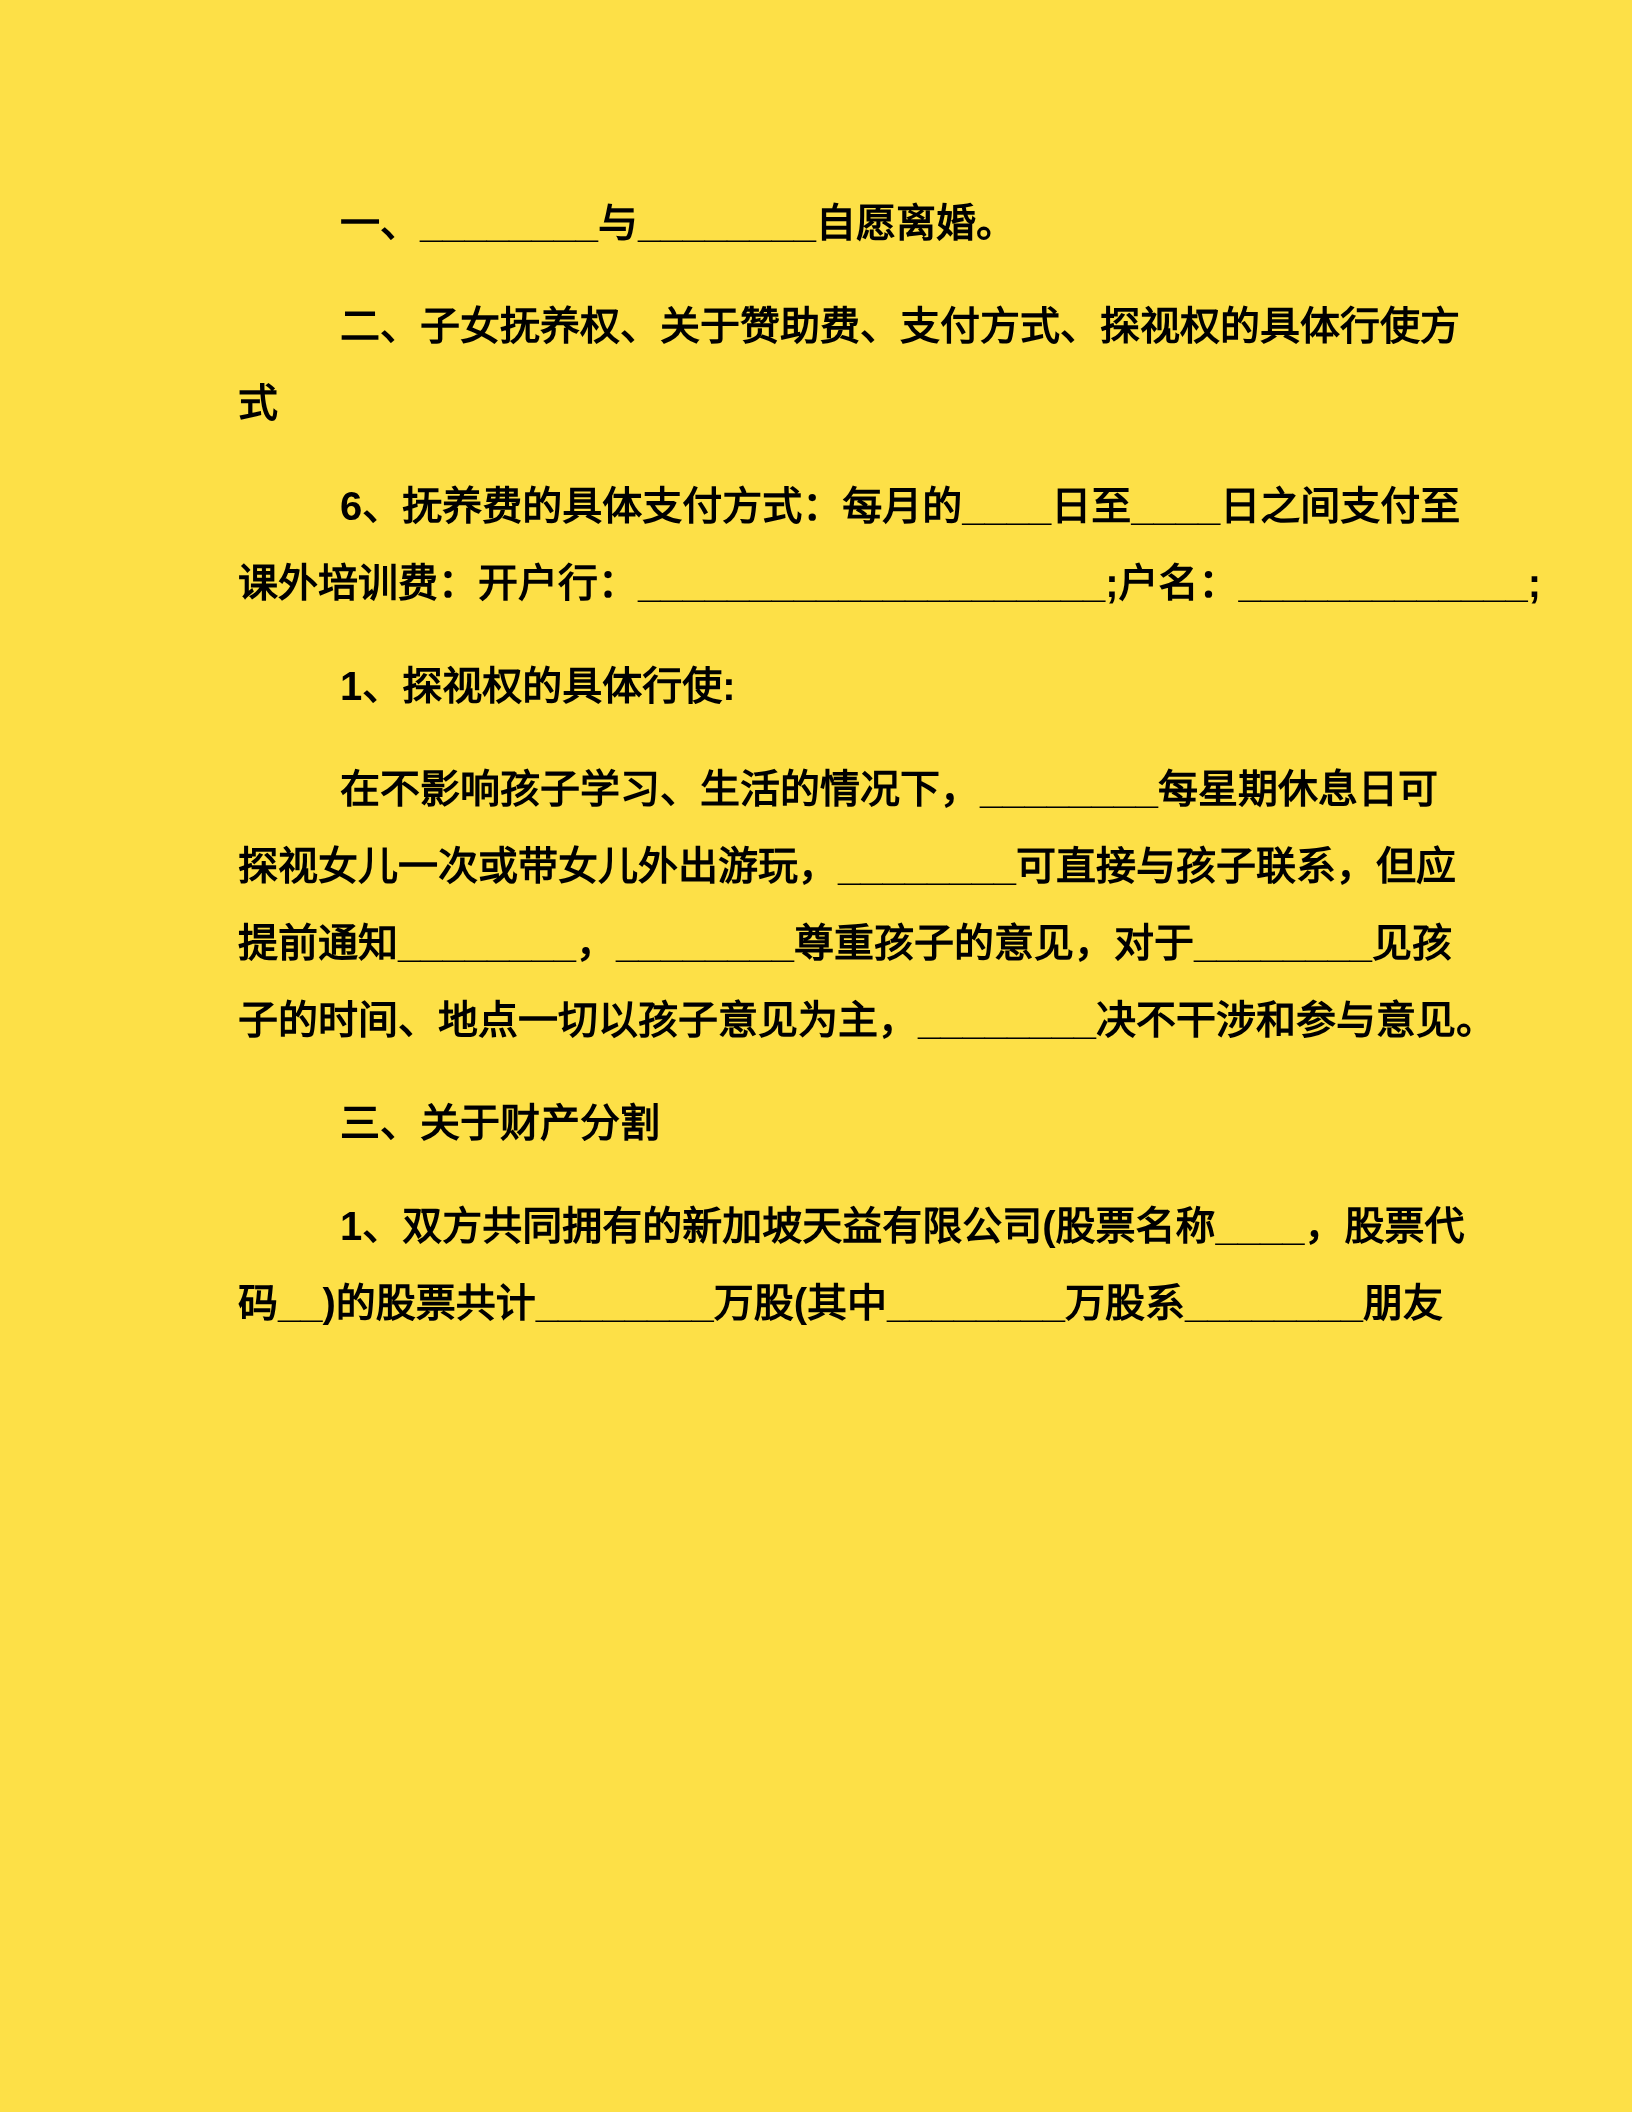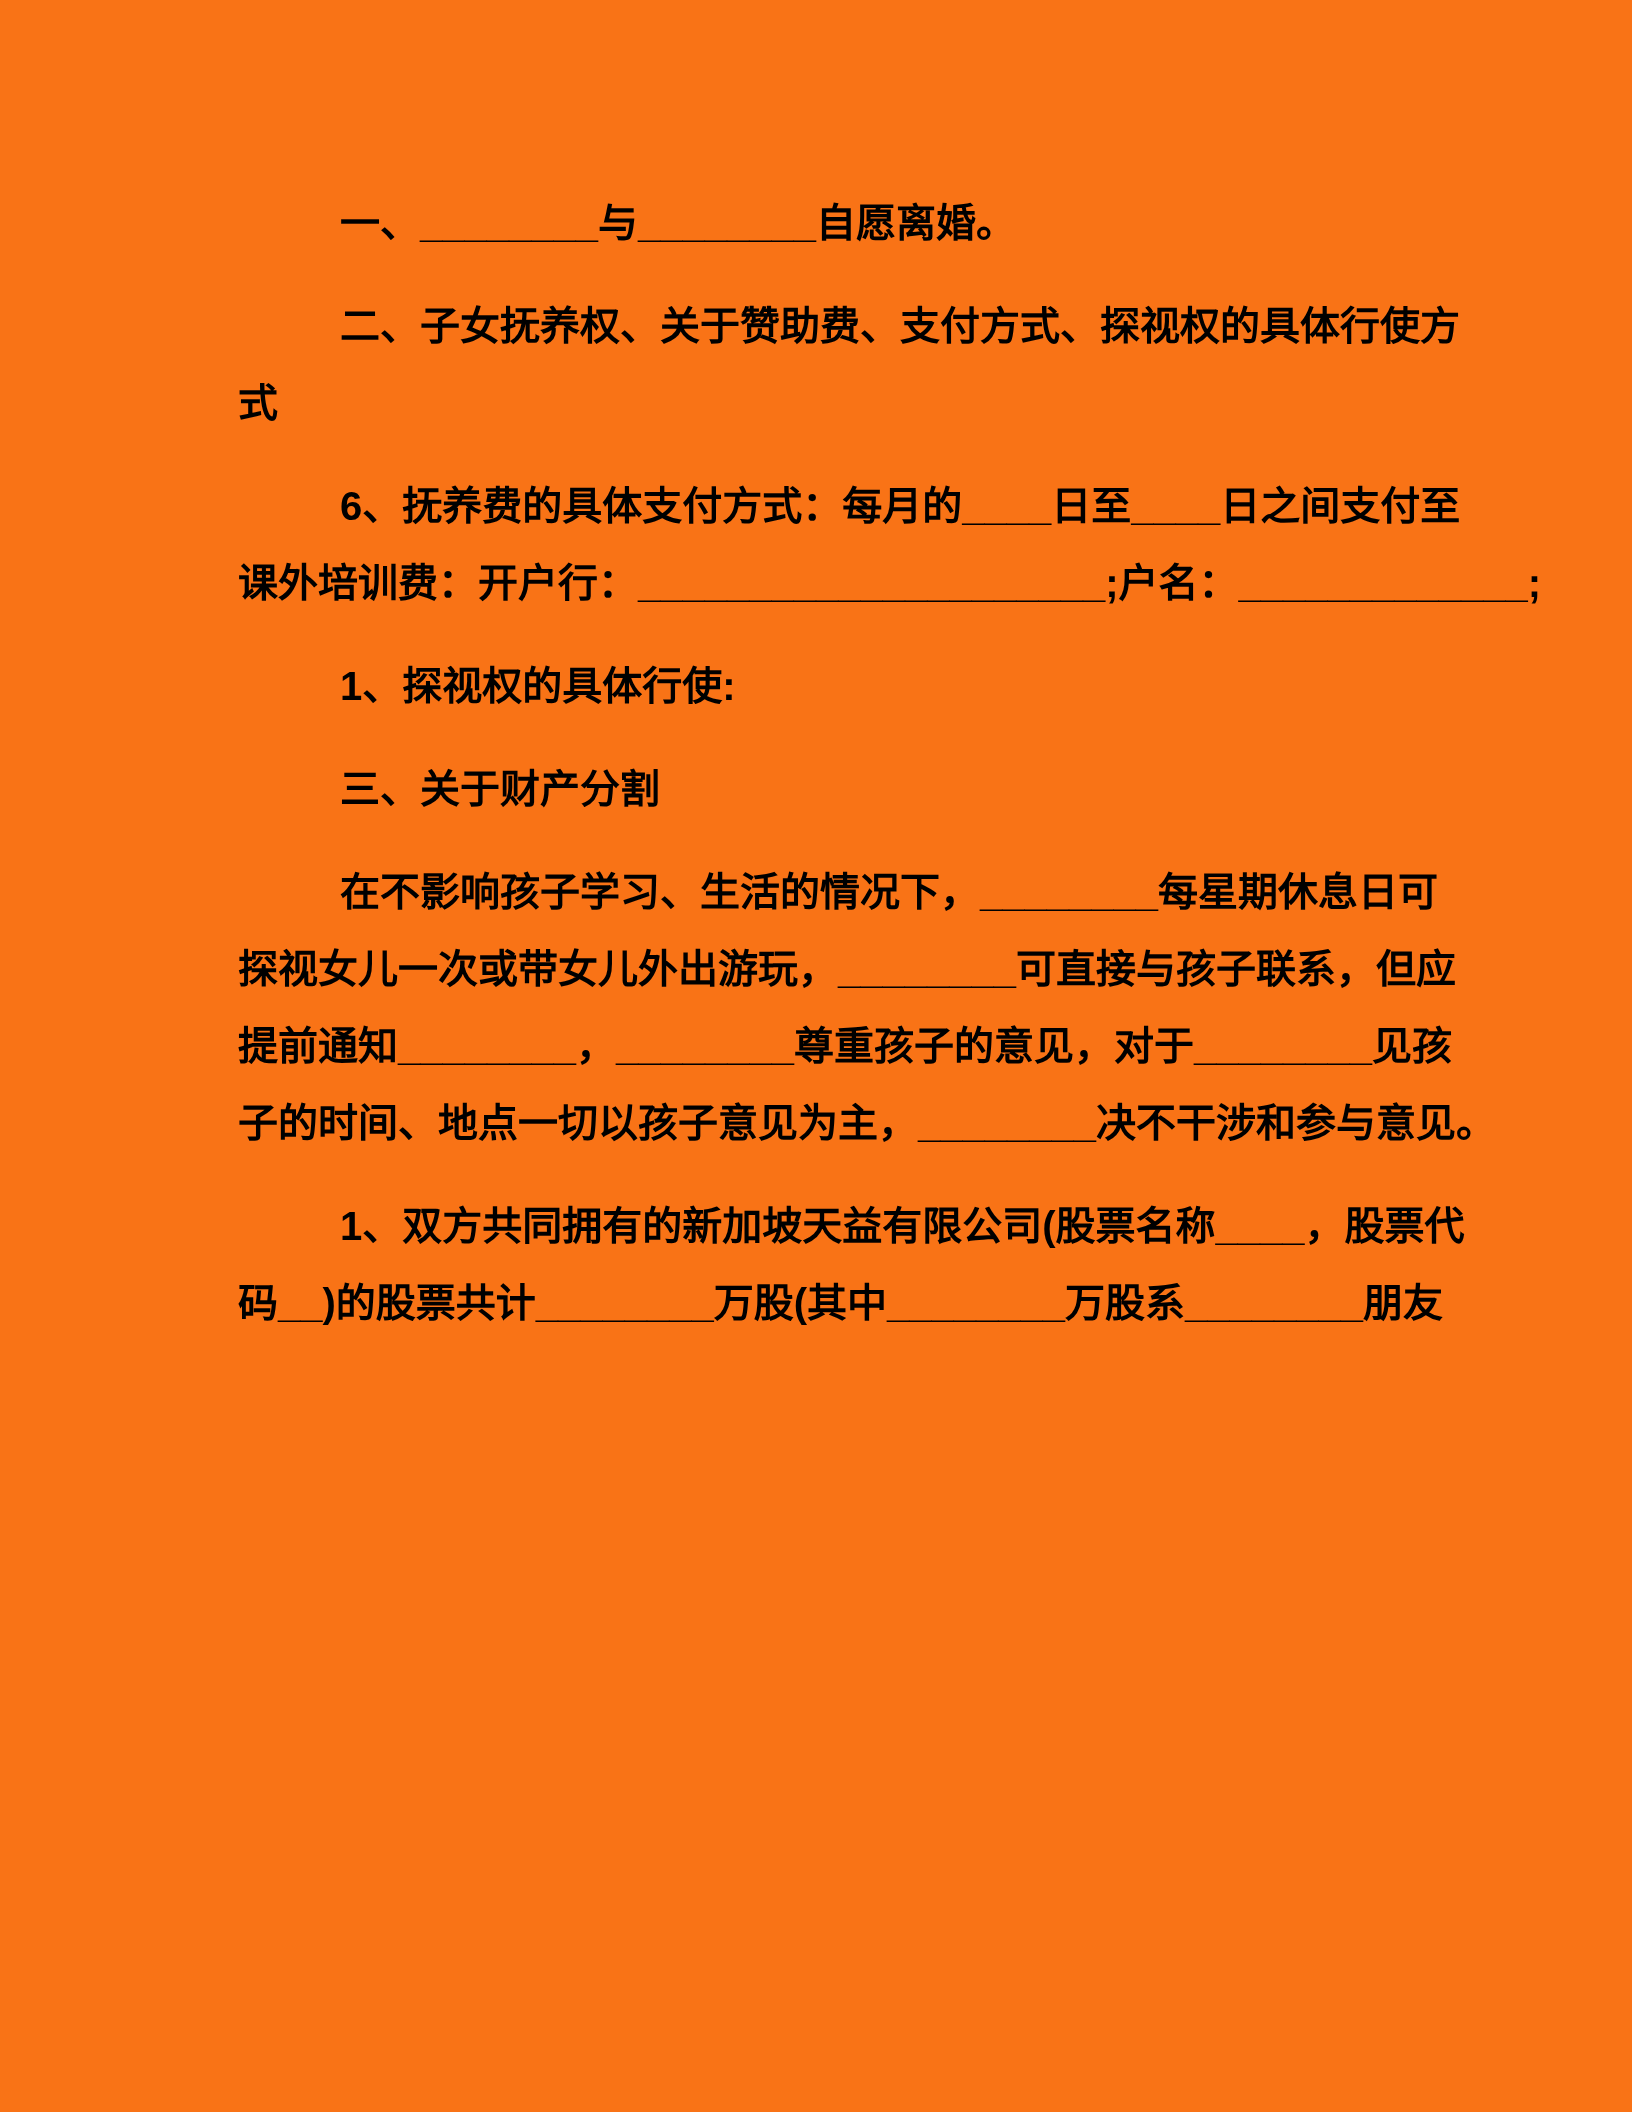--- a/index.html
+++ b/index.html
@@ -4,21 +4,21 @@
 <style>
   html, body {
     margin: 0;
     padding: 0;
     background: #ffffff;
   }
   .page {
     position: relative;
     width: 1632px;
     height: 2112px;
-    background: #f97316;
+    background: #fde047;
     color: #000000;
     font-family: "Liberation Sans", sans-serif;
     font-weight: 700;
     font-size: 40px;
     box-sizing: border-box;
     padding: 185px 60px 0 238px;
     overflow: hidden;
   }
   .para {
     margin: 0 0 26px 0;
@@ -52,28 +52,28 @@
   <div class="para">
     <div class="line">6、抚养费的具体支付方式：每月的____日至____日之间支付至</div>
     <div class="line">课外培训费：开户行：_____________________;户名：_____________;</div>
   </div>
 
   <div class="para">
     <div class="line">1、探视权的具体行使:</div>
   </div>
 
   <div class="para">
-    <div class="line">三、关于财产分割</div>
-  </div>
-
-  <div class="para">
     <div class="line">在不影响孩子学习、生活的情况下，________每星期休息日可</div>
     <div class="line">探视女儿一次或带女儿外出游玩，________可直接与孩子联系，但应</div>
     <div class="line">提前通知________，________尊重孩子的意见，对于________见孩</div>
     <div class="line">子的时间、地点一切以孩子意见为主，________决不干涉和参与意见。</div>
+  </div>
+
+  <div class="para">
+    <div class="line">三、关于财产分割</div>
   </div>
 
   <div class="para">
     <div class="line">1、双方共同拥有的新加坡天益有限公司(股票名称____，股票代</div>
     <div class="line">码__)的股票共计________万股(其中________万股系________朋友</div>
   </div>
 
 </div>
 
 </body></html>

